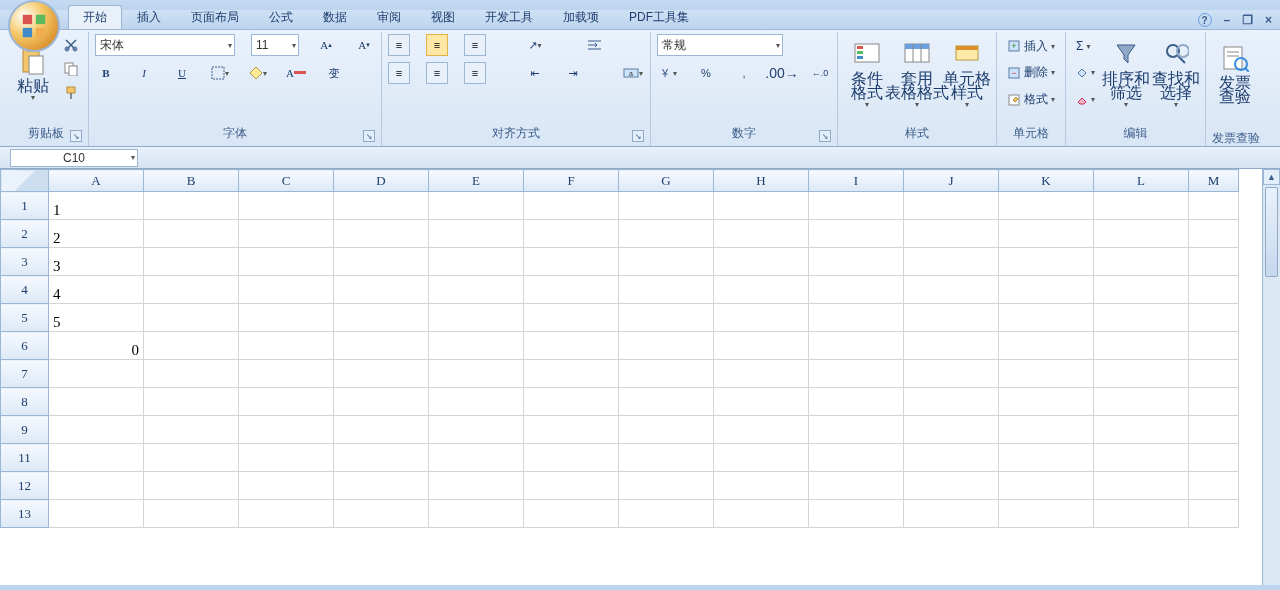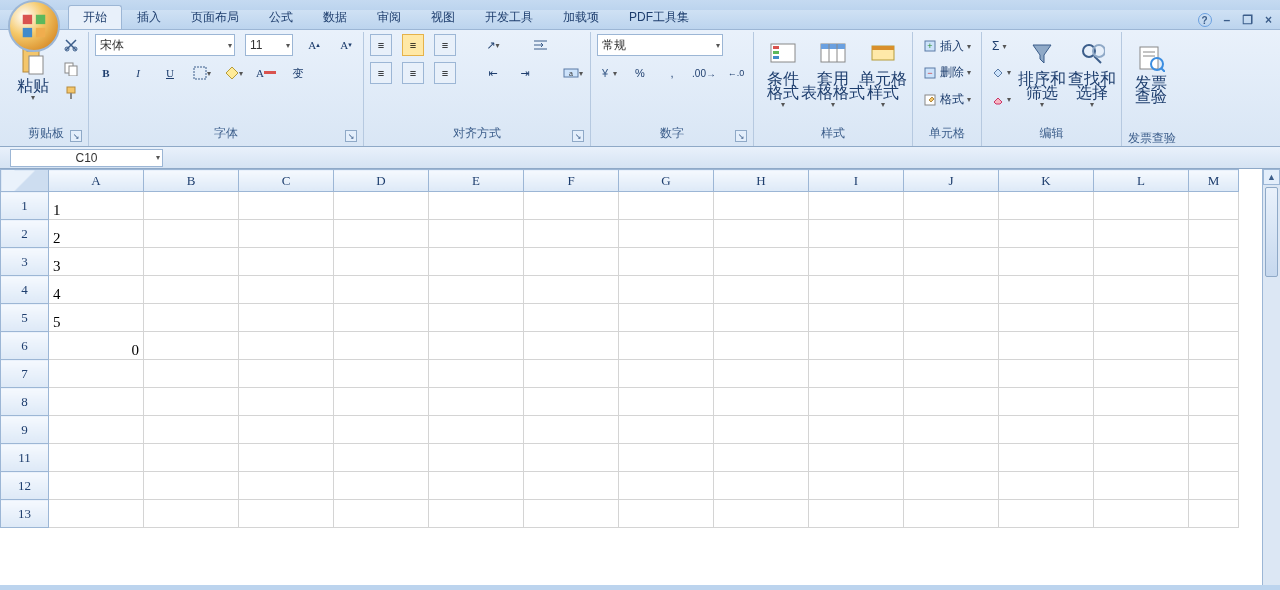--- a/index.html
+++ b/index.html
@@ -22,29 +22,29 @@
 .group-label { text-align: center; font-size: 12px; color: #3b5d8a; padding: 2px 0 4px; position: relative; }
 .group-label .launcher { position: absolute; right: 0; bottom: 4px; width: 12px; height: 12px; border: 1px solid #8fa9c7; font-size: 8px; display: inline-flex; align-items: center; justify-content: center; color: #3b5d8a; background: #e3eefb; }
 
 .big-btn { display: flex; flex-direction: column; align-items: center; justify-content: center; width: 46px; height: 78px; border: 1px solid transparent; border-radius: 3px; cursor: default; padding: 2px; }
 .big-btn .ic { width: 32px; height: 32px; display:flex; align-items:center; justify-content:center; }
 .big-btn .lbl { font-size: 16px; color: #1e3e6e; text-align: center; line-height: 14px; margin-top: 2px; }
 .half-col { display: flex; flex-direction: column; gap: 2px; justify-content: flex-start; height: 78px; }
 .small-btn { width: 22px; height: 22px; border: 1px solid transparent; border-radius: 2px; display: flex; align-items: center; justify-content: center; font-size: 11px; color: #1e3e6e; cursor: default; }
 .combo { height: 22px; border: 1px solid #9cb6d5; background: #fff; display: flex; align-items: center; padding: 0 2px 0 4px; font-size: 12px; color: #333; }
 .combo .dd { margin-left: auto; font-size: 8px; color: #555; padding-left: 3px; }
-.row { display: flex; gap: 10px; align-items: center; }
+.row { display: flex; gap: 16px; align-items: center; }
 .toggle { width: 22px; height: 22px; border: 1px solid #9cb6d5; display:flex; align-items:center; justify-content:center; font-size:11px; background:#e8f0fa; }
 .toggle.on { background: #ffe8a6; border-color: #e5b24a; }
 
 .menu-btn { display:flex; align-items:center; height:20px; padding:0 4px; font-size:12px; color:#1e3e6e; cursor:default; gap:3px; }
 .dd-small { font-size:8px; color:#555; }
 
 .namebox-row { display: flex; height: 22px; background: linear-gradient(#e9f1fb,#d5e3f3); border-bottom: 1px solid #8fa9c7; align-items: center; }
-.namebox { width: 153px; border: 1px solid #9cb6d5; background: #fff; height: 18px; margin: 0 4px 0 10px; display: flex; align-items: center; font-size: 12px; color: #333; padding: 0 4px; justify-content: center; position: relative; }
+.namebox { width: 128px; border: 1px solid #9cb6d5; background: #fff; height: 18px; margin: 0 4px 0 10px; display: flex; align-items: center; font-size: 12px; color: #333; padding: 0 4px; justify-content: center; position: relative; }
 .namebox .dd { position:absolute; right:2px; font-size:8px; color:#555; }
 .fx-area { display:flex; align-items:center; gap:6px; flex:1; }
 .fx-round { width: 18px; height: 18px; border: 1px solid #9cb6d5; border-radius: 50%; background: #fff; }
 .fx-label { font-style: italic; font-family: "Times New Roman", serif; color: #333; padding: 0 4px; border-left: 1px solid #9cb6d5; height: 18px; display: flex; align-items: center; }
 .formula-input { flex: 1; height: 18px; border: 1px solid #9cb6d5; border-left: none; background: #fff; }
 .expand-fx { width: 18px; height: 18px; border: 1px solid #9cb6d5; background: #e8f0fa; display:flex; align-items:center; justify-content:center; font-size:8px; color:#3b5d8a; margin-right: 2px; }
 
 .sheet-area { display: flex; height: calc(590px - 10px - 24px - 118px - 22px); background: #fff; }
 .grid-wrap { flex: 1; overflow: hidden; }
 table.grid { border-collapse: collapse; table-layout: fixed; }
@@ -214,21 +214,21 @@
         </div>
       <div class="row">
         <div class="small-btn">
             <svg width="14" height="14">
               <text x="3" y="11" font-size="11" fill="#3b5d8a">¥</text>
             </svg>
             <span class="dd-small">▾</span>
           </div>
         <div class="small-btn">%</div>
         <div class="small-btn">,</div>
-        <div class="small-btn" style="font-size:10px;">.00→</div>
+        <div class="small-btn" style="font-size:14px;">.00→</div>
         <div class="small-btn" style="font-size:9px;">←.0</div>
       </div>
     </div>
     <div class="group-label"><span>数字</span><span class="launcher">↘</span></div>
   </div>
 
   <div class="group">
     <div class="group-body">
       <div class="big-btn">
         <div class="ic">

